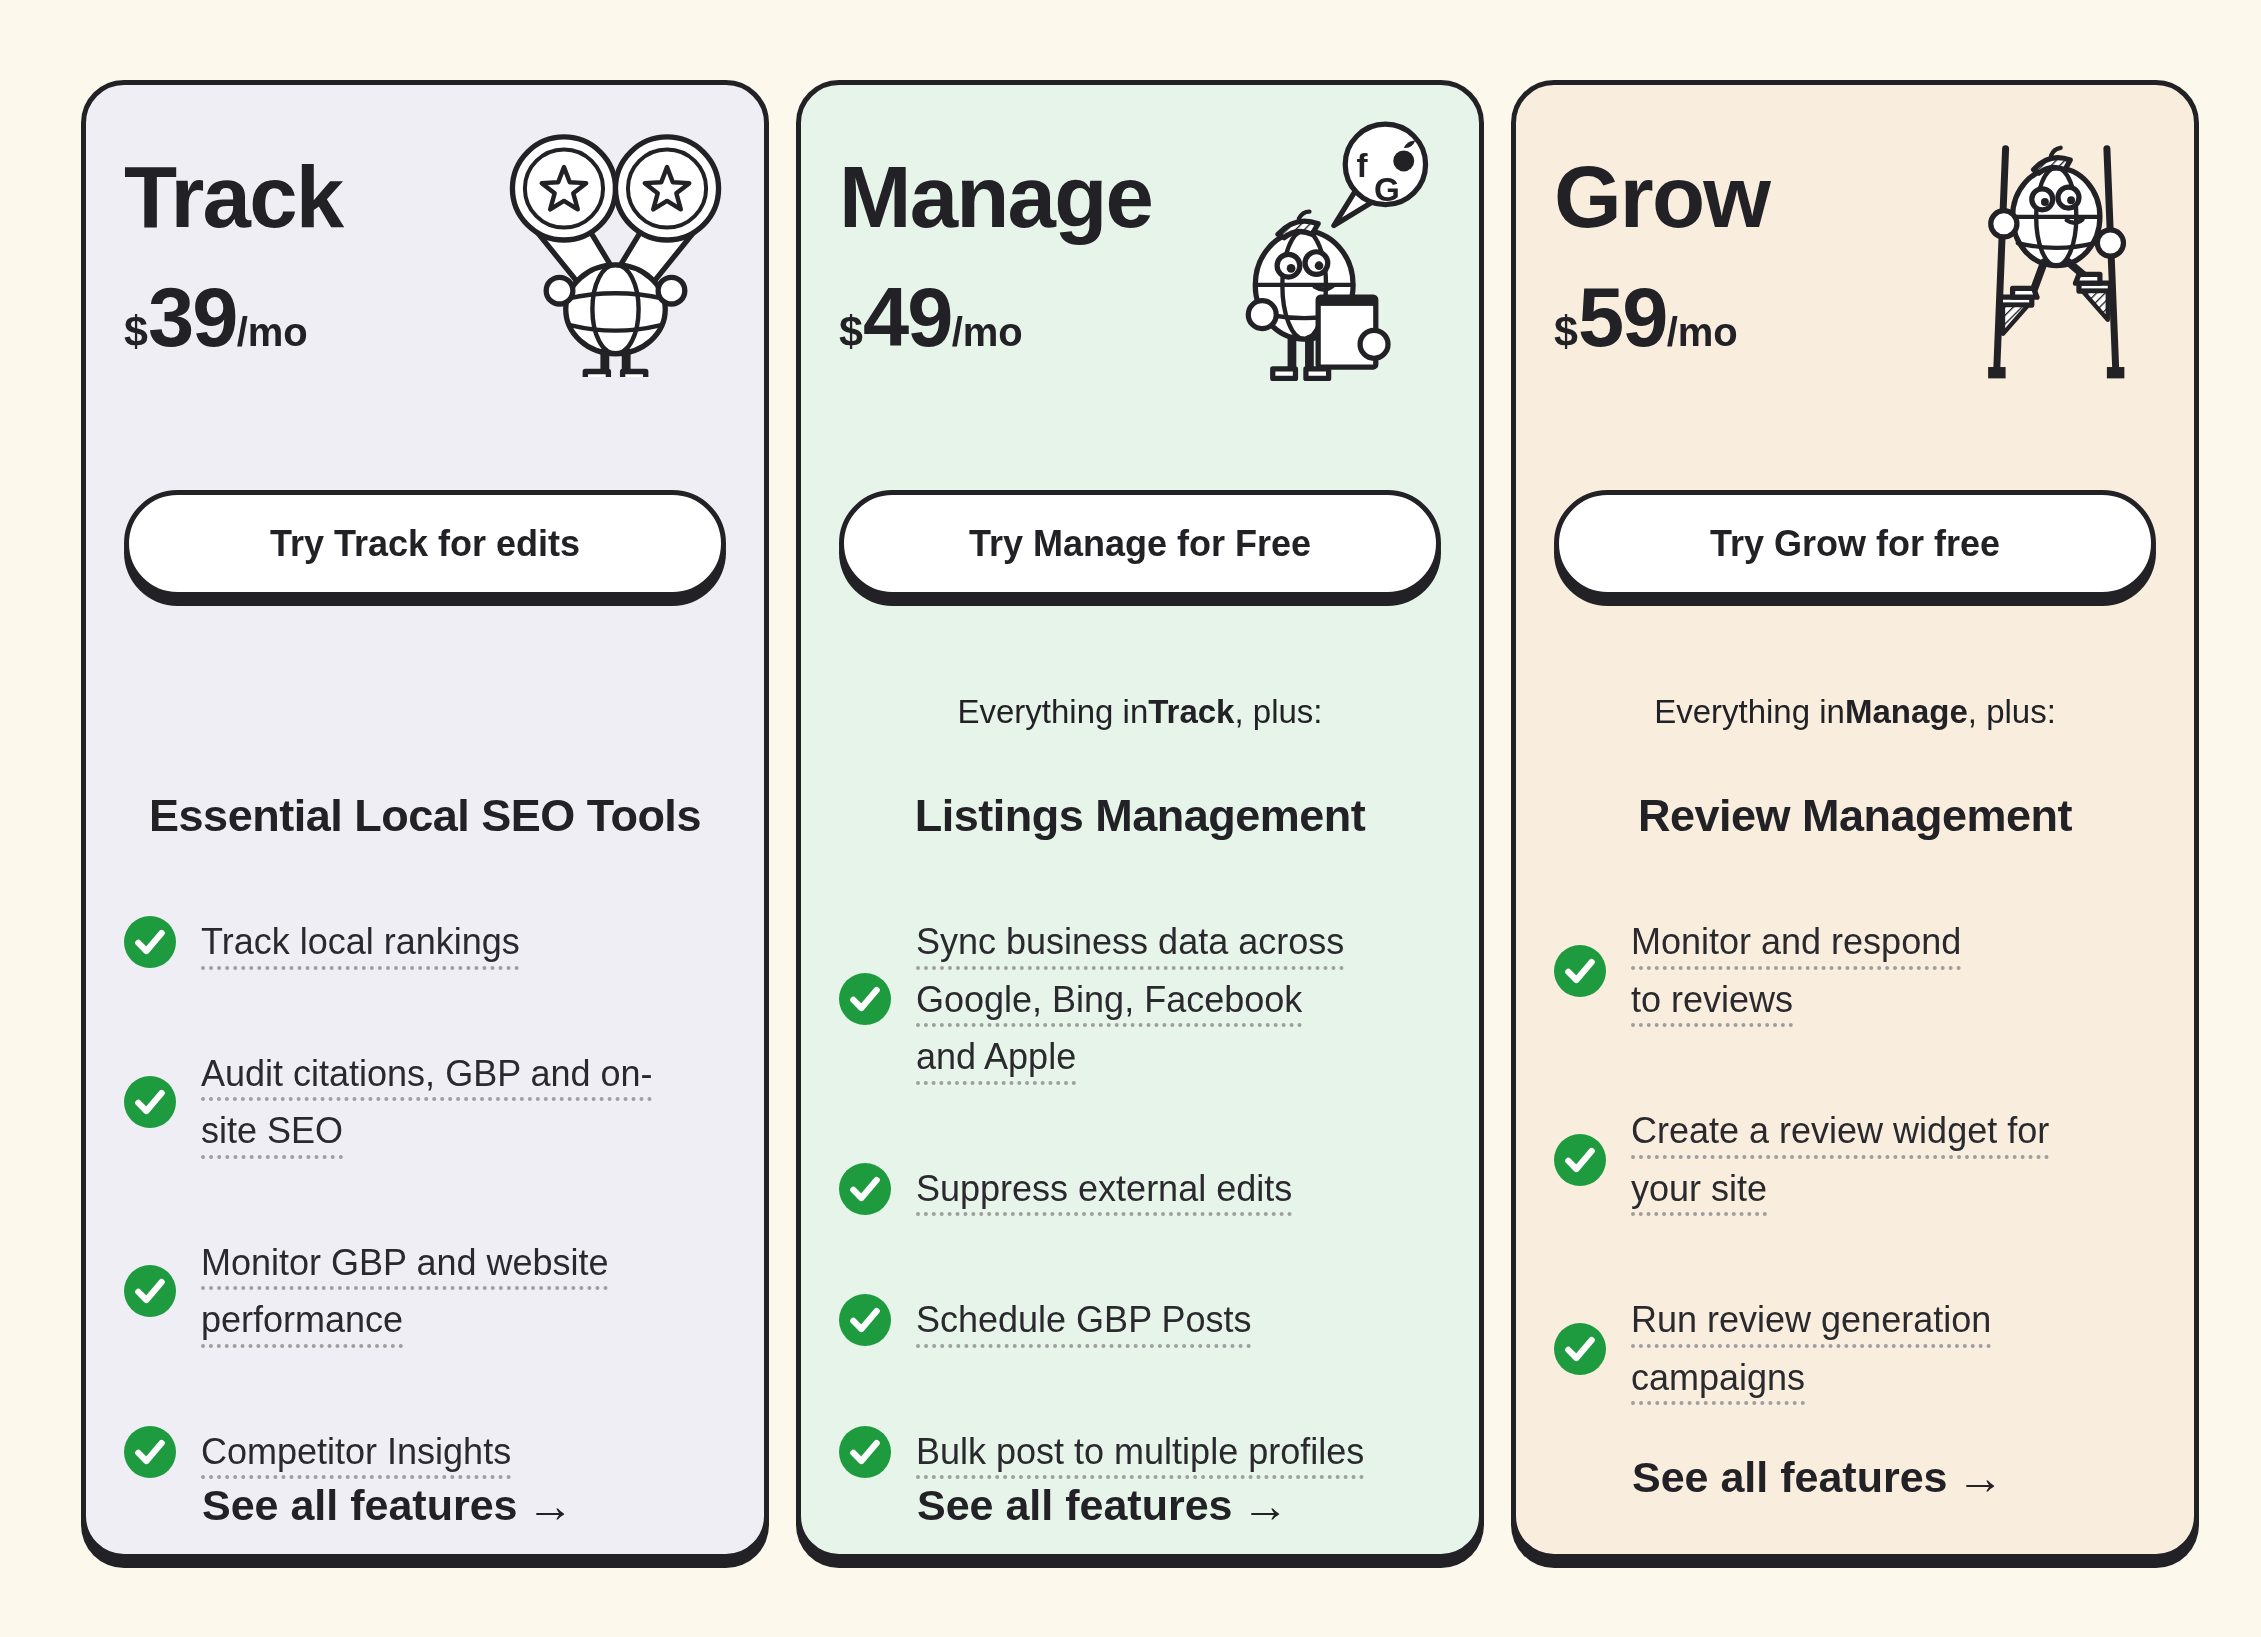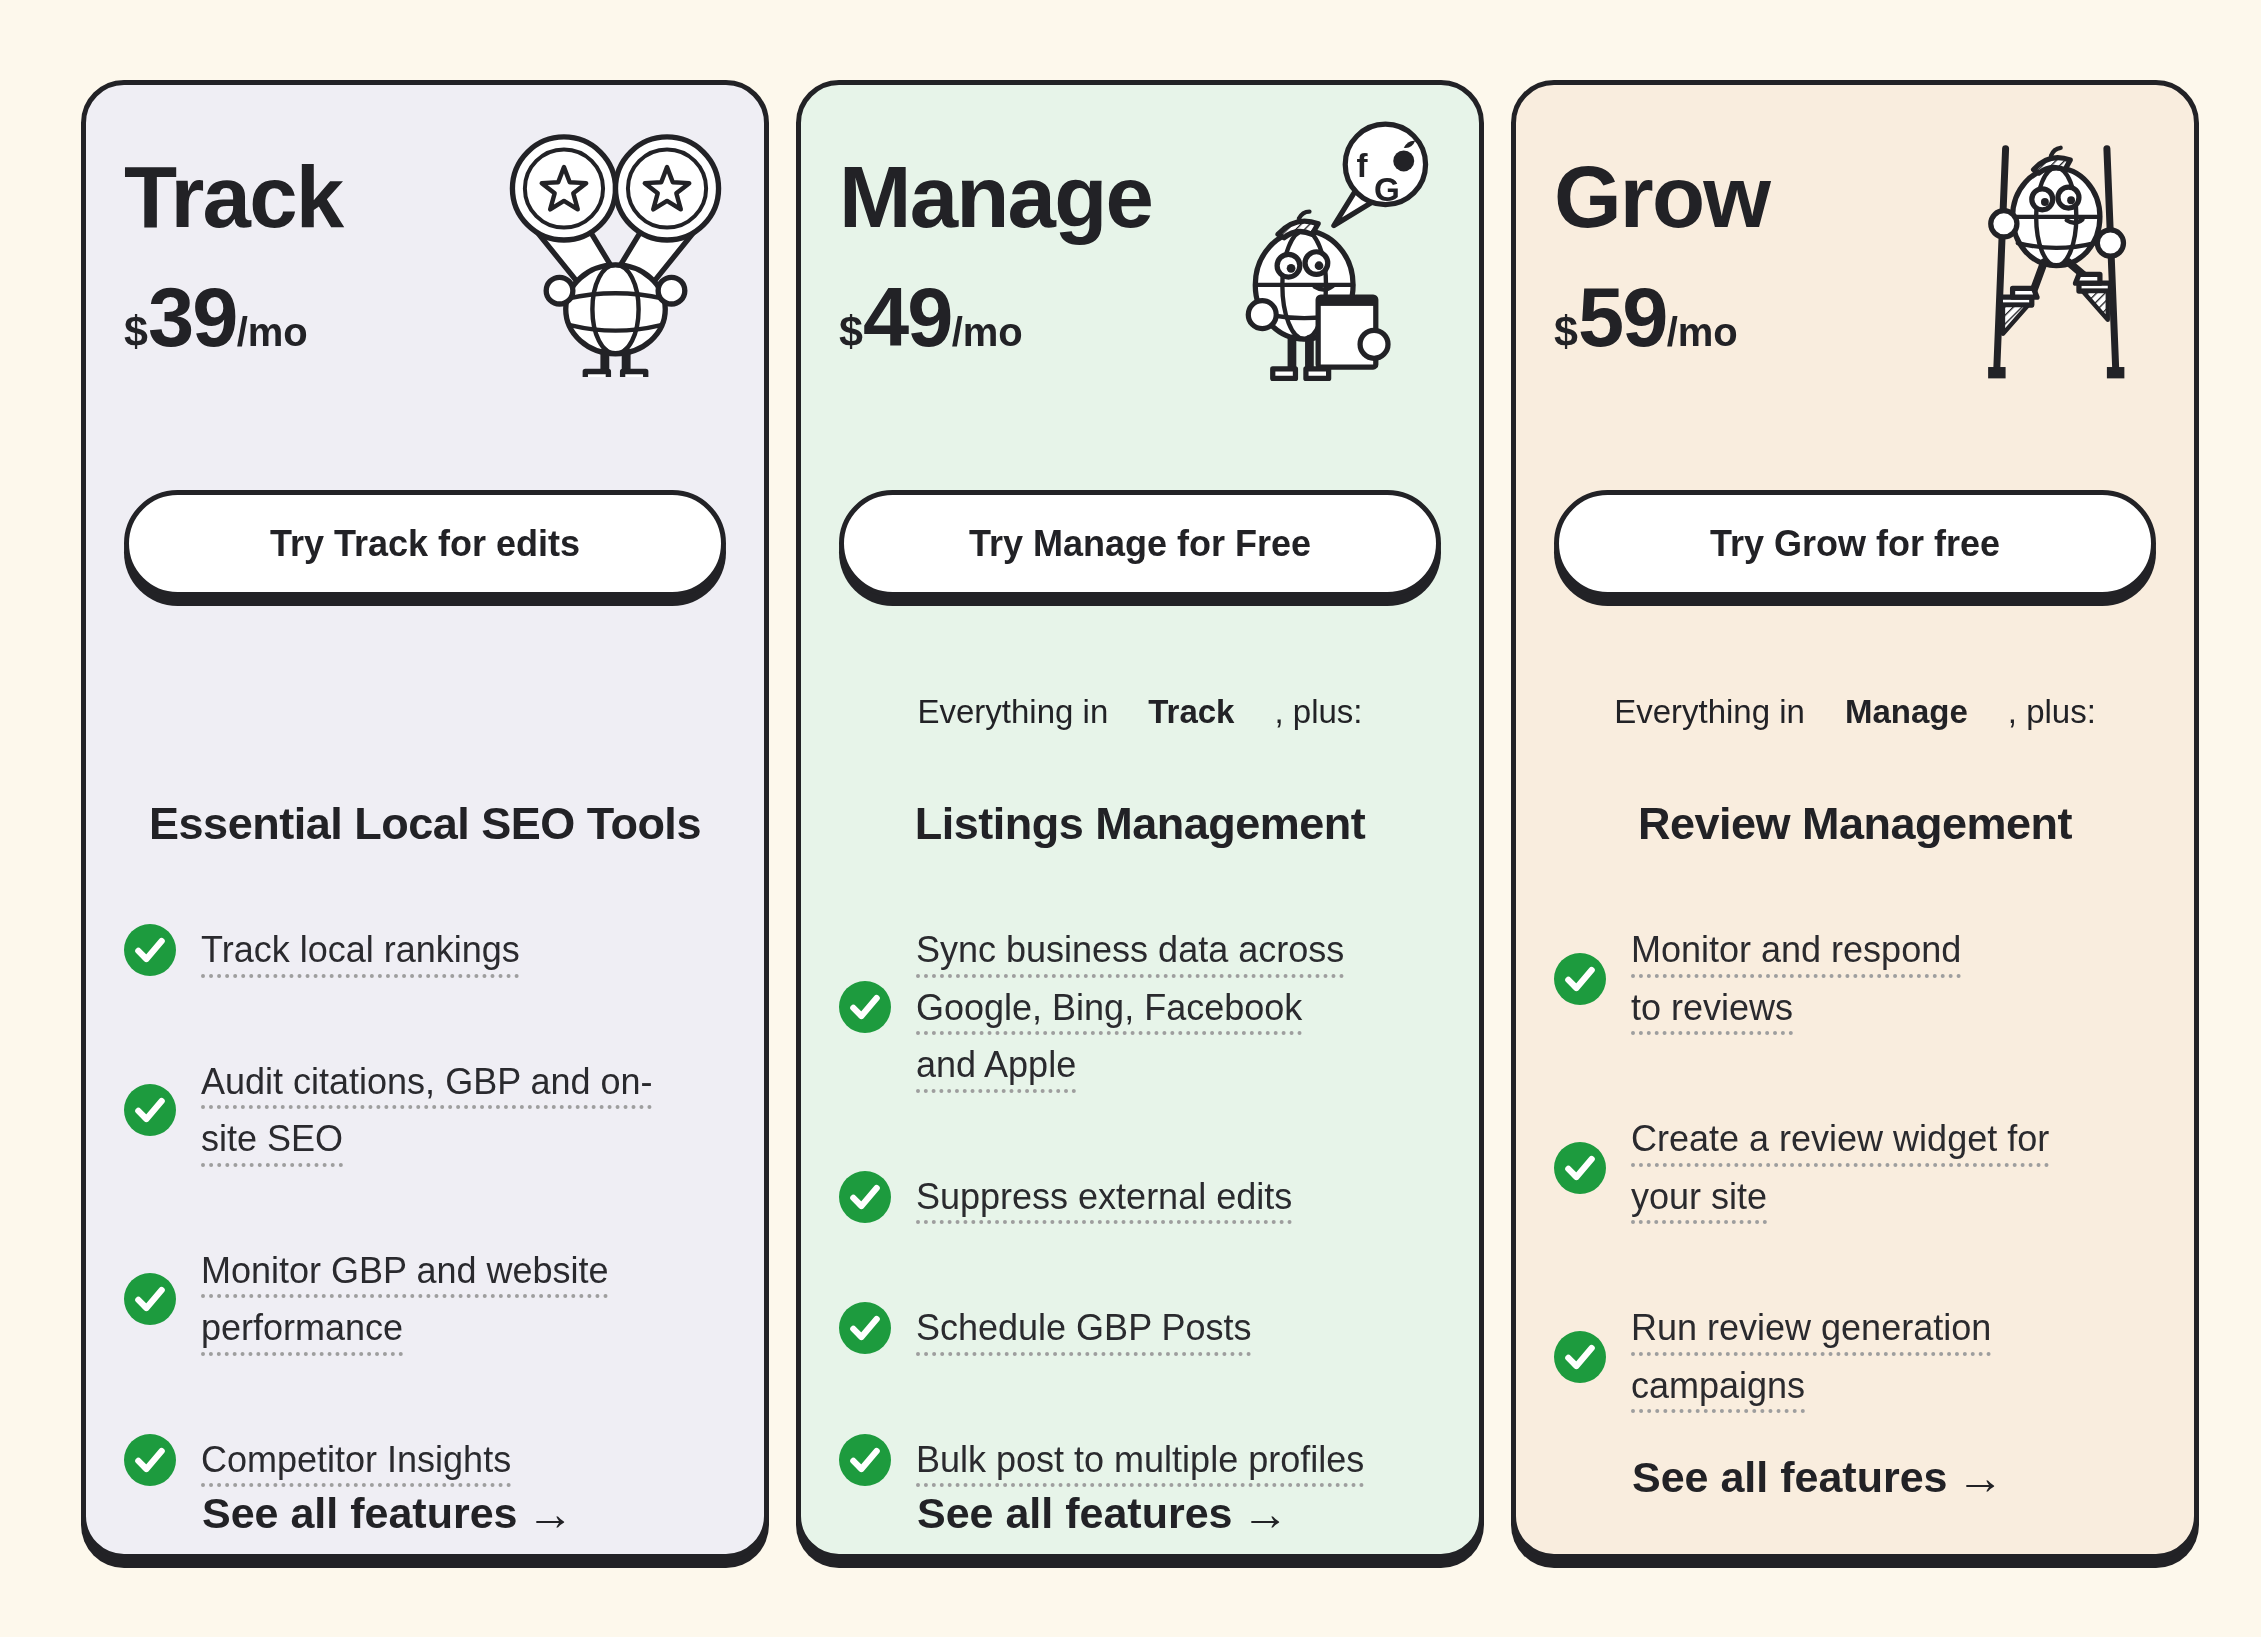--- a/index.html
+++ b/index.html
@@ -41,25 +41,25 @@
     border: 5.4px solid var(--ink, #222226);
     border-radius: 54px;
     box-shadow: 0 9px 0 0 var(--ink, #222226);
     font-family: "Liberation Sans", sans-serif;
     font-size: 36px; font-weight: 700;
     cursor: pointer;
   }
   .plan-note {
     flex: none; height: 136px; margin-top: 47px;
     display: flex; align-items: center; justify-content: center;
-    font-size: 33px; color: var(--ink, #222226); gap: 40px;
+    font-size: 33px; color: var(--ink, #222226);
   }
   .plan-note b { font-weight: 700; }
   .section-title {
-    flex: none; margin: 18px 0 0; text-align: center;
+    flex: none; margin: 10px 0 0; text-align: center;
     font-size: 45px; font-weight: 700; letter-spacing: -0.5px;
     color: var(--ink, #222226);
   }
   .features {
     list-style: none; margin: 71px 0 0; padding: 0;
     display: flex; flex-direction: column; gap: 74px;
   }
   .feature { display: flex; align-items: center; gap: 25px; }
   .check { flex: none; width: 52px; height: 52px; }
   .ftext {

